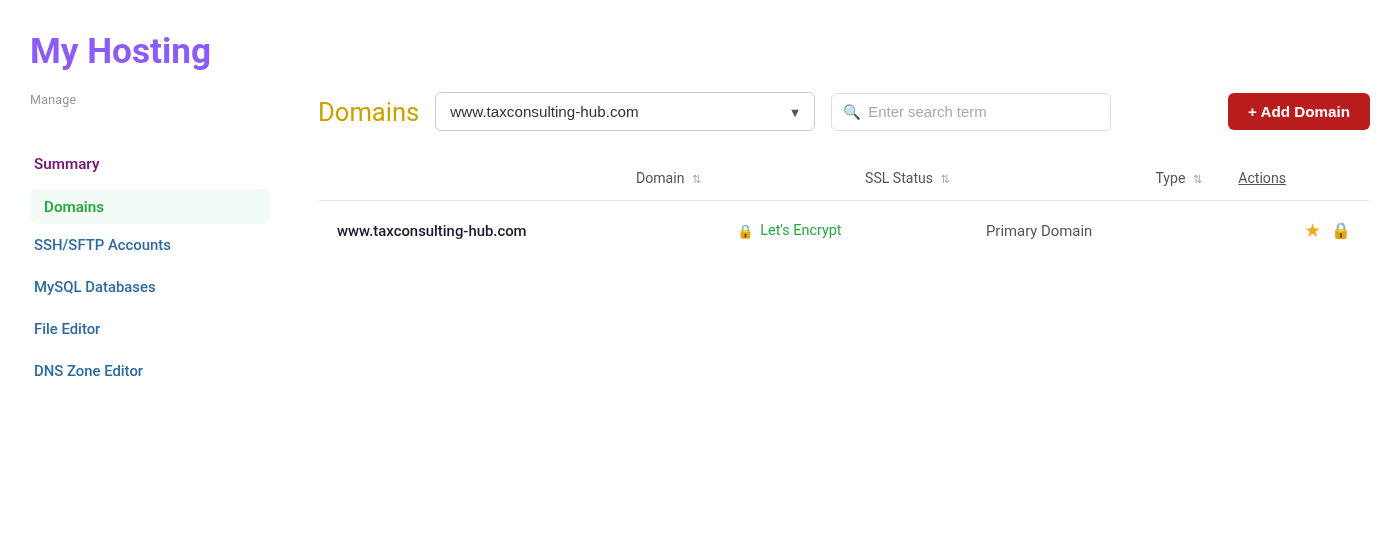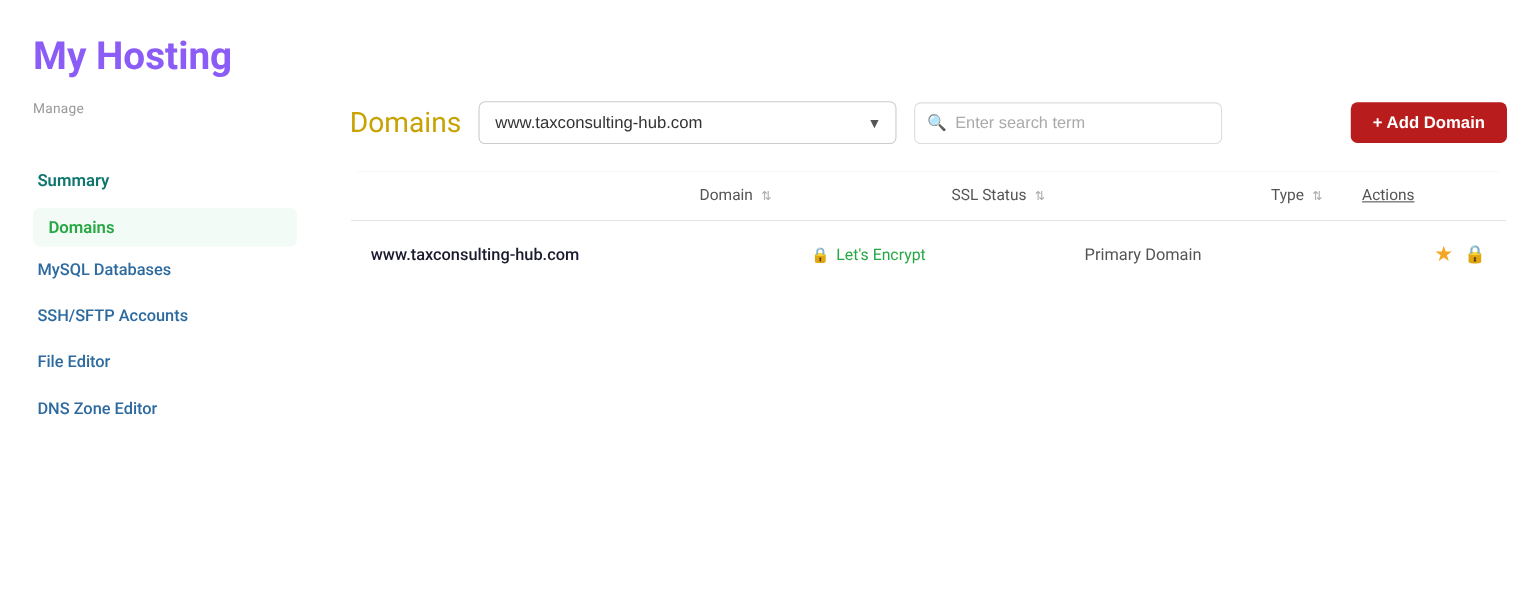--- a/index.html
+++ b/index.html
@@ -237,21 +237,21 @@
     .summary-item {
       margin-bottom: 8px;
     }
 
     .nav-link {
       display: block;
       padding: 8px 4px;
       text-decoration: none;
       font-size: 0.95rem;
       font-weight: 600;
-      color: #0f766e;
+      color: #701a75;
       margin-top: 40px;
     }
 
     .nav-link-regular {
       display: block;
       padding: 8px 4px;
       text-decoration: none;
       font-size: 0.93rem;
       font-weight: 500;
       color: #2d6a9f;
@@ -284,25 +284,25 @@
 
       <div class="summary-item">
         <a href="#" class="nav-link">Summary</a>
       </div>
 
       <div class="active-nav-box">
         <a href="#">Domains</a>
       </div>
 
       <div class="summary-item">
+        <a href="#" class="nav-link-regular">SSH/SFTP Accounts</a>
+      </div>
+
+      <div class="summary-item">
         <a href="#" class="nav-link-regular">MySQL Databases</a>
-      </div>
-
-      <div class="summary-item">
-        <a href="#" class="nav-link-regular">SSH/SFTP Accounts</a>
       </div>
 
       <div class="summary-item">
         <a href="#" class="nav-link-regular">File Editor</a>
       </div>
 
       <div class="summary-item">
         <a href="#" class="nav-link-regular">DNS Zone Editor</a>
       </div>
     </aside>

